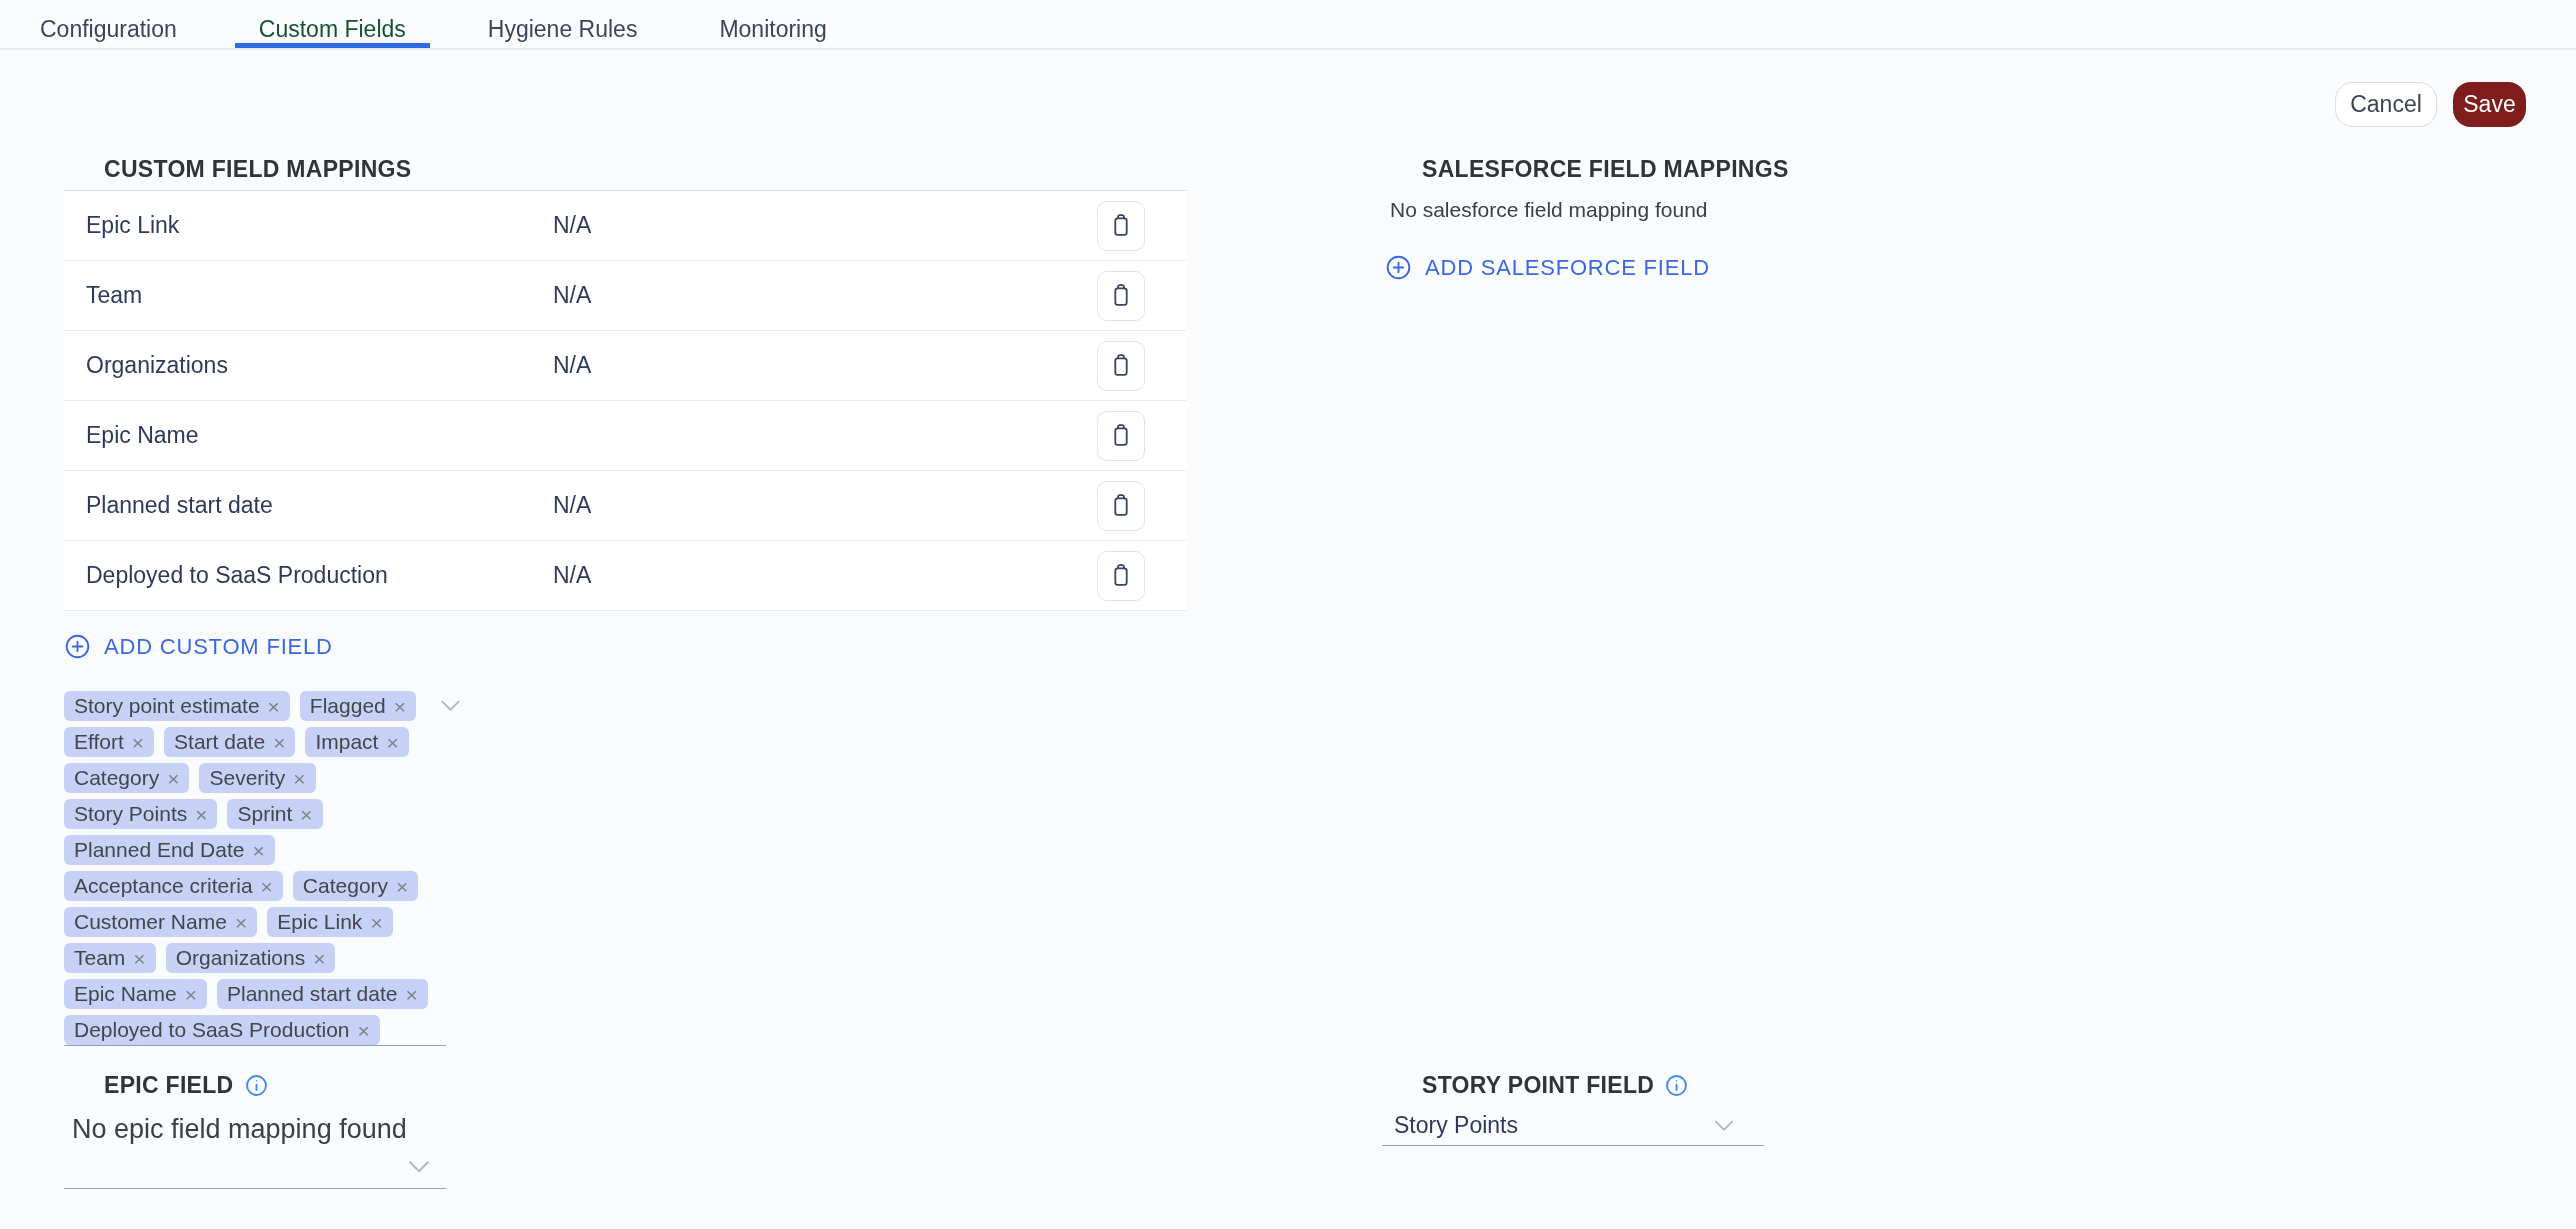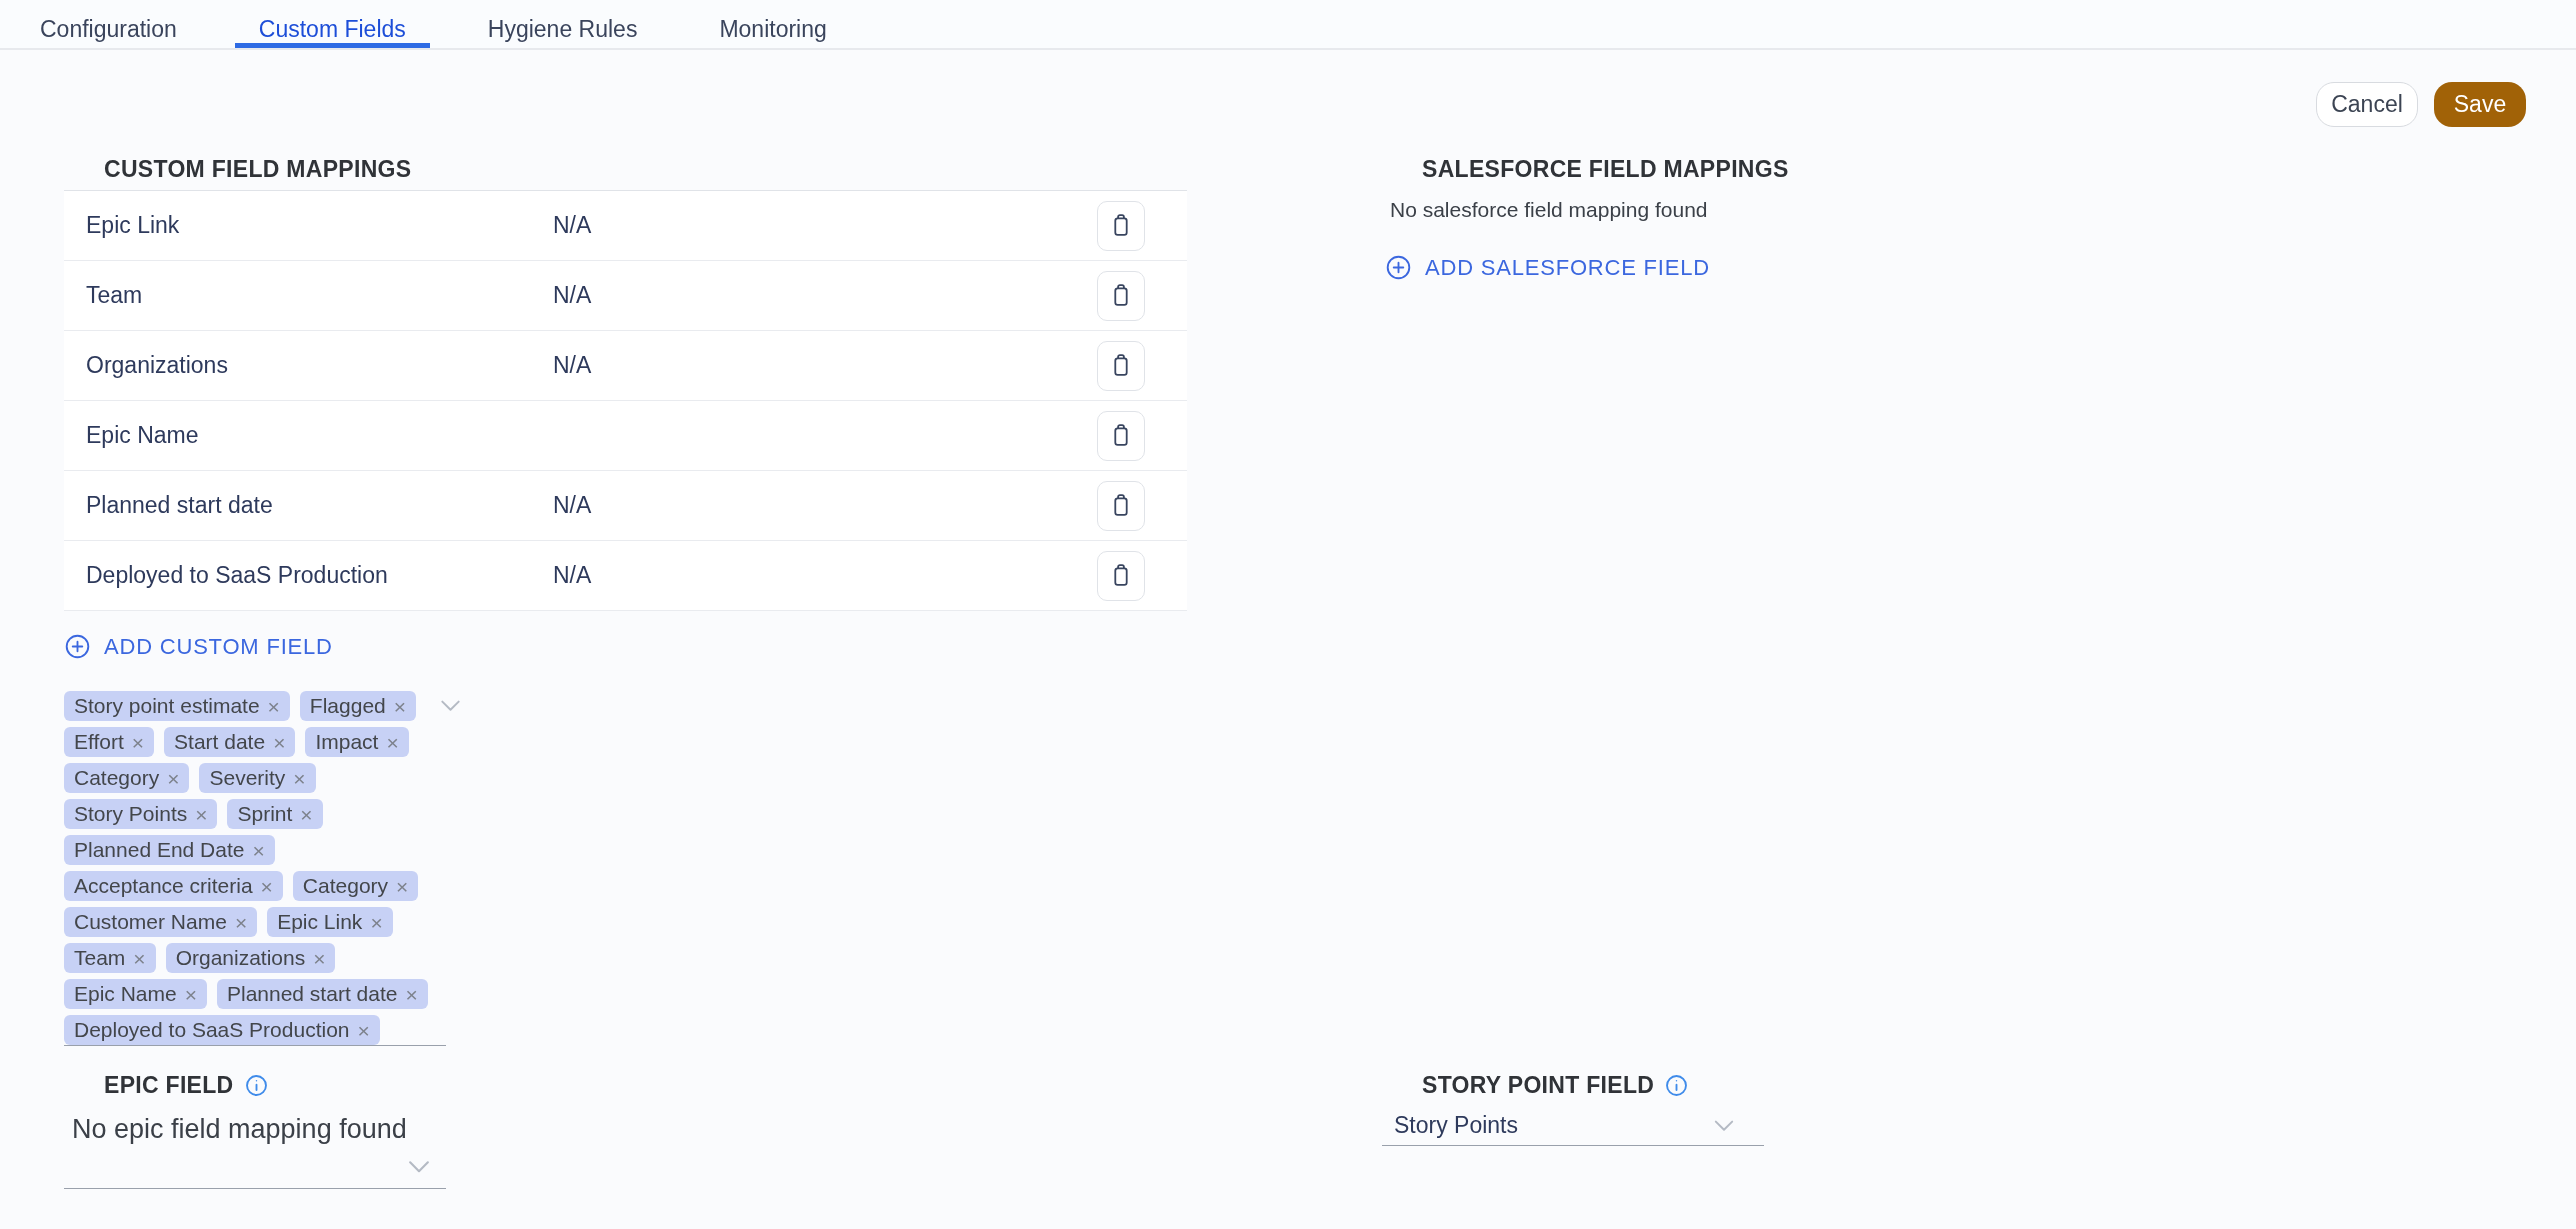--- a/index.html
+++ b/index.html
@@ -13,29 +13,29 @@
   
   .tabbar{
     position:absolute;top:0;left:0;width:2576px;height:50px;
     border-bottom:2px solid #e7e9ed;background:#fafcfe;
     display:flex;align-items:flex-end;padding-left:16px;box-sizing:border-box;gap:34px;
   }
   .tab{
     display:flex;align-items:center;padding:0 24px;font-size:23px;color:#3a445c;
     cursor:pointer;box-sizing:border-box;border-bottom:5px solid transparent;
   }
-  .tab.active{color:#1d4ed8;border-bottom-color:#2e6be4;}
+  .tab.active{color:#14532d;border-bottom-color:#2e6be4;}
   
   .actions{position:absolute;top:82px;right:50px;display:flex;gap:16px;}
   .btn{
     height:45px;border-radius:18px;font-size:23px;display:flex;align-items:center;
     justify-content:center;box-sizing:border-box;cursor:pointer;font-family:inherit;
   }
   .btn-cancel{width:102px;background:#ffffff;border:1px solid #d8dbe0;color:#3c4453;}
-  .btn-save{width:92px;background:#a16207;border:none;color:#ffffff;}
+  .btn-save{width:73px;background:#7f1d1d;border:none;color:#ffffff;}
   
   .col-left{position:absolute;left:64px;top:148px;width:1123px;height:1058px;}
   .col-right{position:absolute;left:1382px;top:148px;width:1144px;height:1058px;}
   .section-title{
     font-size:23px;font-weight:700;color:#303338;letter-spacing:0.3px;
     display:flex;align-items:center;gap:10px;white-space:nowrap;margin-left:40px;
   }
   
   .cfm-title{position:absolute;top:8px;left:0;}
   .cfm-table{position:absolute;top:42px;left:0;width:1123px;border-top:1px solid #e0e3e8;}

